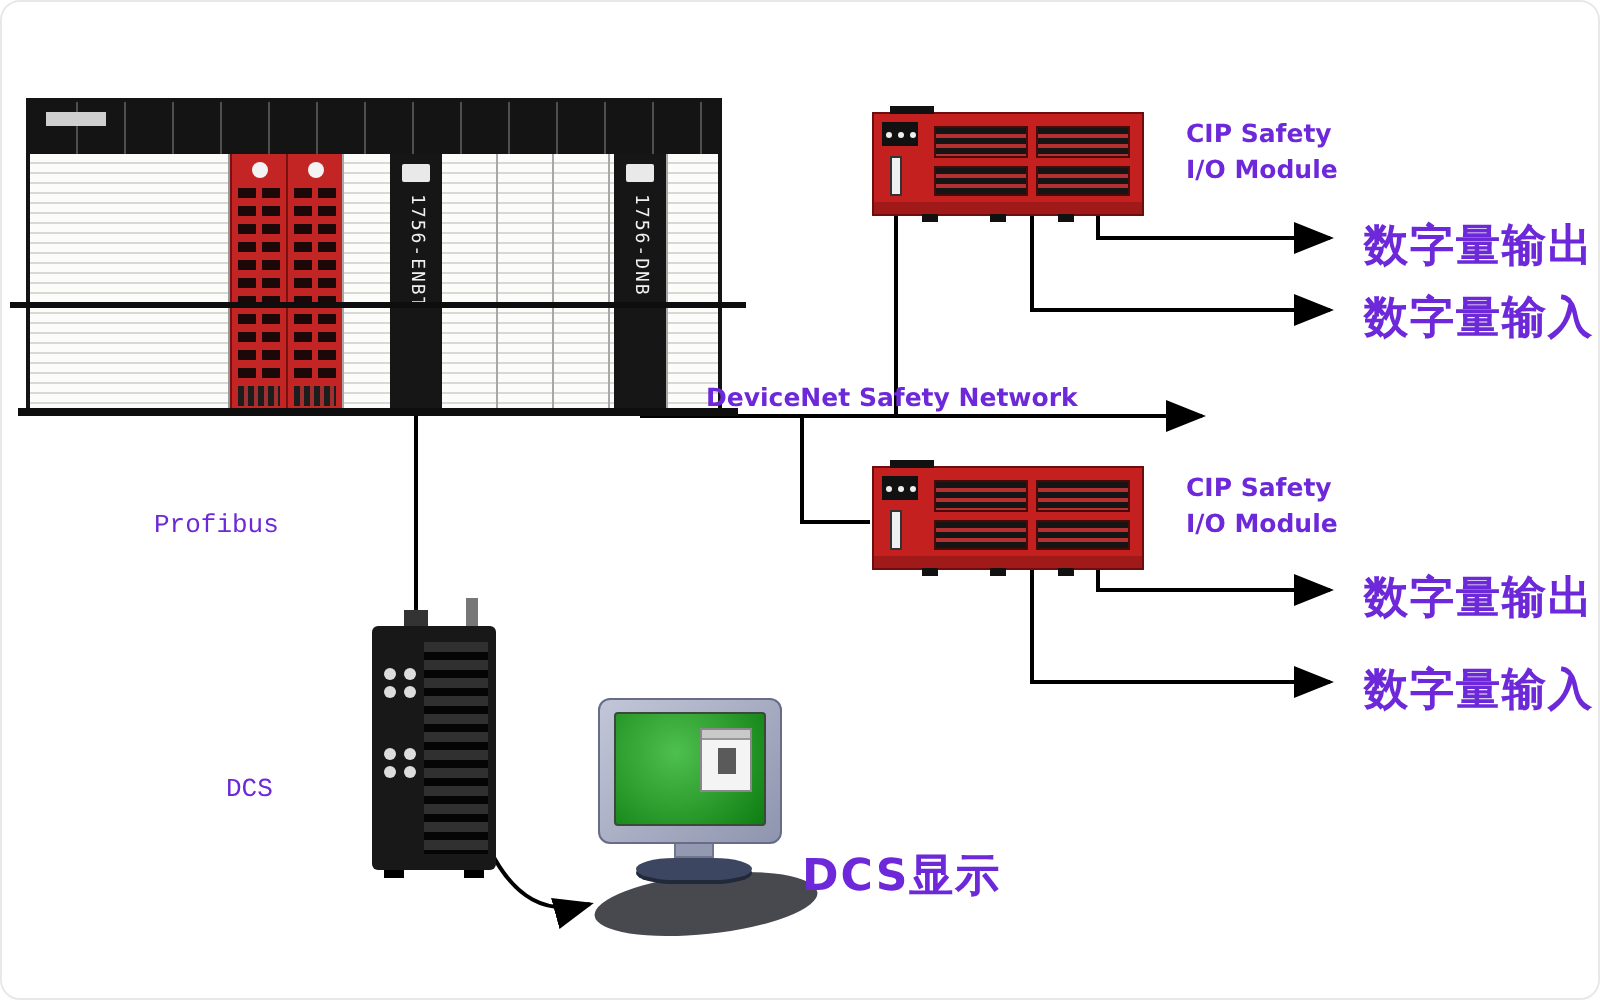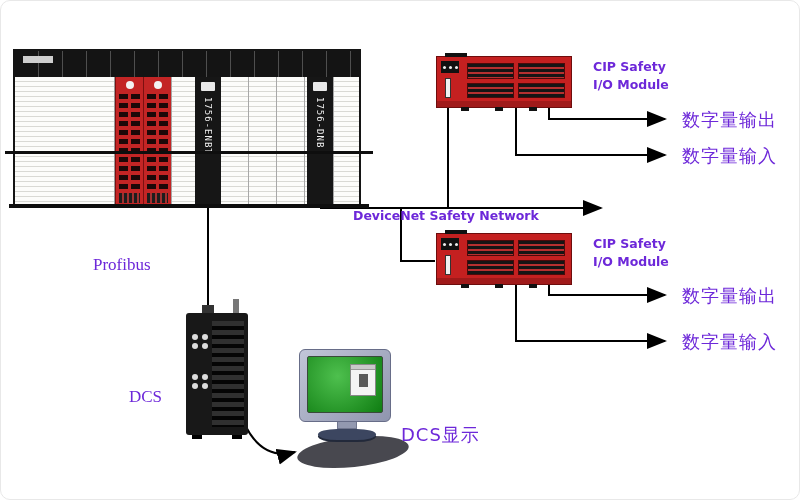--- a/index.html
+++ b/index.html
@@ -84,24 +84,24 @@
     background:#f4f4f4; border:1px solid #888; }
   .win .tb { height:5px; background:#c9c9c9; border-bottom:1px solid #999; }
   .win .fig { width:9px; height:13px; background:#5a5a5a; margin:4px auto 0; }
   .neck { width:20px; height:7px; background:#9399b0; margin:0 auto;
     border:1px solid #70768e; border-top:none; }
   .base { width:58px; height:11px; background:#3c4660; margin:0 auto;
     border-radius:40% / 60%; box-shadow:0 2px 0 #22293a; }
 
   
   .lbl { position:absolute; color:#6d28d9; z-index:3; white-space:nowrap; }
-  .lbl-mono { font-family:Liberation Serif, serif; font-size:17px;margin-left:16px; }
+  .lbl-mono { font-family:Liberation Mono, monospace; font-size:13px; }
   .lbl-net { font-size:12.5px; font-weight:600; }
   .lbl-cip { font-size:12.5px; font-weight:600; line-height:18px; }
-  .lbl-cn { font-size:18px; font-weight:400; letter-spacing:1px; }
+  .lbl-cn { font-size:22px; font-weight:700; letter-spacing:1px; }
 </style>
 </head>
 <body>
 
 <div class="canvas">
 
   <svg class="lines" width="800" height="500" viewBox="0 0 800 500">
     <defs>
       <marker id="arrow" markerWidth="10" markerHeight="9" refX="9" refY="4" orient="auto">
         <path d="M0,0 L10,4 L0,8 Z" fill="#000"></path>
@@ -213,21 +213,21 @@
         <div class="win">
           <div class="tb"></div>
           <div class="fig"></div>
         </div>
       </div>
     </div>
     <div class="neck"></div>
     <div class="base"></div>
   </div>
 
-  <div class="lbl lbl-net" style="left:352px; top:190px;margin-top:17px;">DeviceNet Safety Network</div>
+  <div class="lbl lbl-net" style="left:352px; top:190px;">DeviceNet Safety Network</div>
   <div class="lbl lbl-mono" style="left:76px; top:254px;">Profibus</div>
   <div class="lbl lbl-mono" style="left:112px; top:386px;">DCS</div>
   <div class="lbl lbl-cn" style="left:390px; top:422px;margin-left:10px;">DCS显示</div>
 
   <div class="lbl lbl-cip" style="left:592px; top:57px;">
     <div>CIP Safety</div>
     <div>I/O Module</div>
   </div>
   <div class="lbl lbl-cn" style="left:681px; top:107px;">数字量输出</div>
   <div class="lbl lbl-cn" style="left:681px; top:143px;">数字量输入</div>

